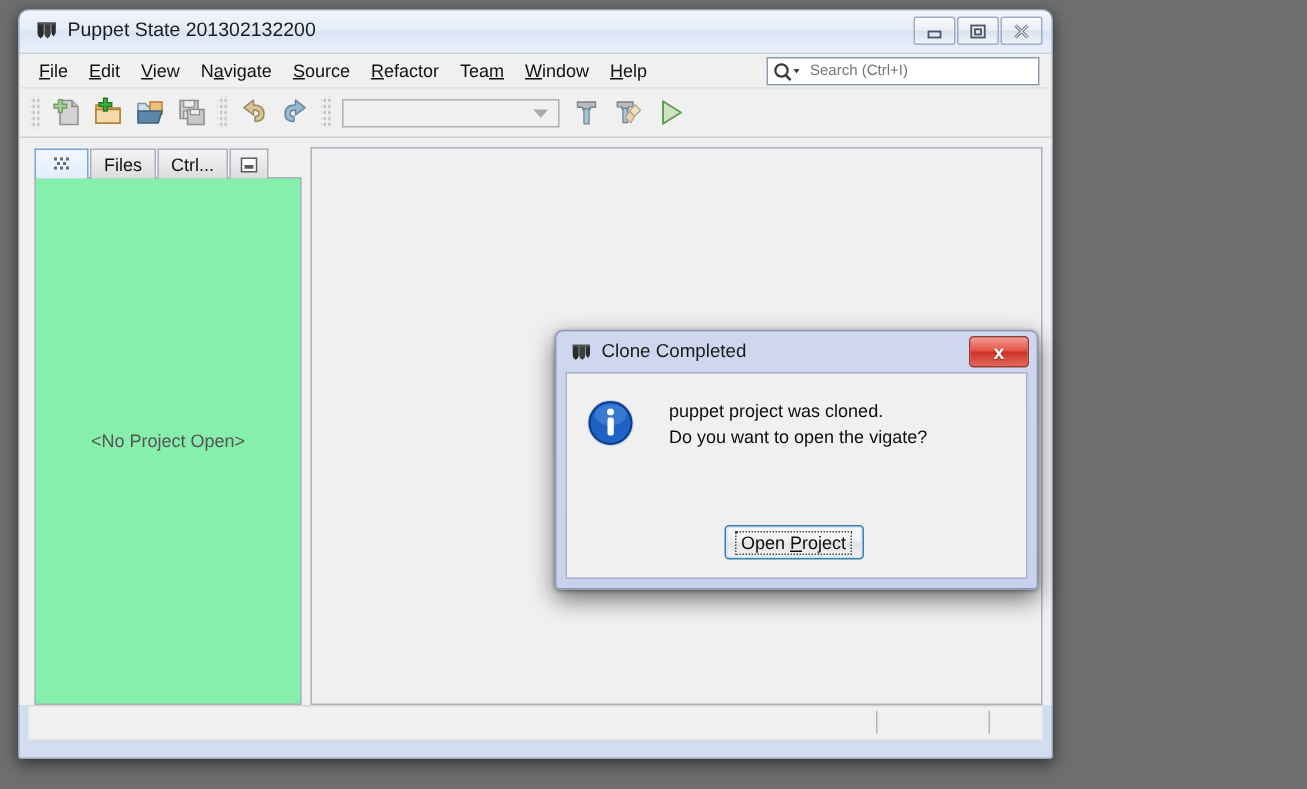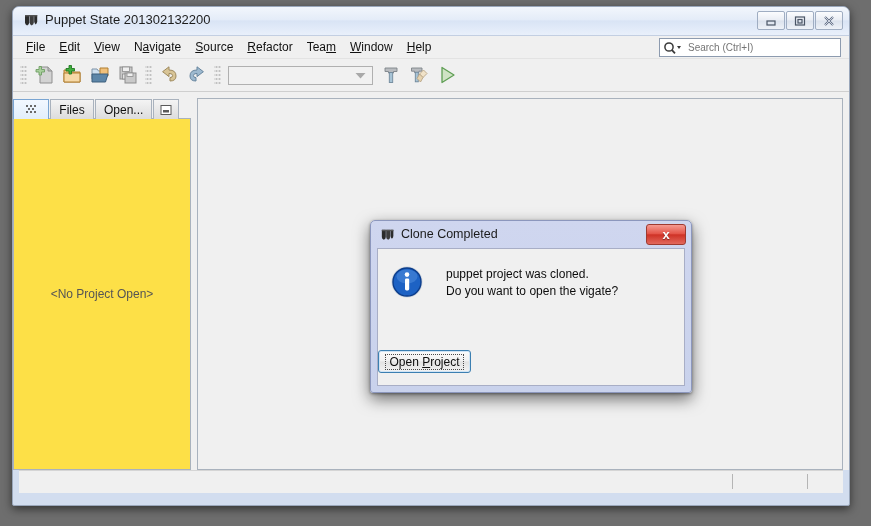--- a/index.html
+++ b/index.html
@@ -8,21 +8,21 @@
     background:#6b6b6b;
     font-family:"Liberation Sans",sans-serif;
     font-size:12px;color:#000;
     -webkit-font-smoothing:antialiased;
   }
   
   #desktop{position:absolute;inset:0;background:#6e6e6e;}
 
   
   #window{
-    position:absolute;left:12px;top:6px;width:838px;height:500px;
+    position:absolute;left:12px;top:6px;width:690px;height:500px;
     background:#d2ddef;
     border:1px solid #9aa7bb;
     border-radius:7px 7px 2px 2px;
     box-shadow:0 3px 10px rgba(0,0,0,.55);
     box-sizing:border-box;
   }
   
   #titlebar{
     height:28px;position:relative;
     background:linear-gradient(to bottom,#f2f6fc 0%,#e4ecf8 45%,#d9e4f5 50%,#e9f0fb 100%);
@@ -95,21 +95,21 @@
     display:flex;align-items:center;justify-content:flex-end;
     box-sizing:border-box;
   }
   #tb-combo .arrow{margin-right:6px;}
 
   
   #body{
     position:relative;
     height:378px;
     background:#f0f0f0;
-    padding:5px 6px 0 0;
+    padding:5px 6px 0 10px;
     box-sizing:border-box;
     display:flex;
   }
   
   #explorer{
     width:178px;display:flex;flex-direction:column;
   }
   #tabstrip{
     height:22px;display:flex;align-items:flex-end;
     position:relative;
@@ -126,21 +126,21 @@
   .tab.handle{
     min-width:36px;
     background:linear-gradient(to bottom,#f2f8ff,#e2eefb);
     border-color:#7aa5d2;
   }
   .tab.min{
     min-width:26px;padding:0 4px;margin-right:0;
   }
   #tabspacer{flex:1;}
   #explorer-panel{
-    flex:1;background:#fde047;border:1px solid #a9b2bd;
+    flex:1;background:#86efac;border:1px solid #a9b2bd;
     display:flex;align-items:center;justify-content:center;
     margin-top:-1px;
   }
   #noproject{font-size:12px;color:#555;}
   
   #editor{
     flex:1;margin-left:6px;margin-top:1px;
     background:#f0f0f0;border:1px solid #a9b2bd;
   }
 
@@ -190,21 +190,21 @@
   #dlg-msgrow{
     display:flex;align-items:flex-start;
     padding:16px 0 0 12px;
   }
   #info-icon{width:34px;height:34px;flex:none;}
   #dlg-msg{
     margin-left:22px;margin-top:1px;font-size:12px;color:#0d0d0d;line-height:17px;
   }
   #dlg-buttons{
     position:absolute;left:0;right:4px;bottom:12px;
-    display:flex;justify-content:flex-start;gap:0;
+    display:flex;justify-content:center;gap:0;
   }
   .dbtn{
     width:93px;height:23px;
     font-size:12px;color:#0d0d0d;
     display:flex;align-items:center;justify-content:center;
     background:linear-gradient(to bottom,#fbfbfb 0%,#f1f1f1 46%,#e3e3e3 52%,#f3f3f3 100%);
     border:1px solid #9a9a9a;border-radius:3px;
     box-sizing:border-box;cursor:default;
   }
   .dbtn.focused{
@@ -374,21 +374,21 @@
                   <rect x="9" y="1" width="2" height="2"></rect>
                 <rect x="3" y="4" width="2" height="2"></rect>
                   <rect x="7" y="4" width="2" height="2"></rect>
                 <rect x="1" y="7" width="2" height="2"></rect>
                   <rect x="5" y="7" width="2" height="2"></rect>
                   <rect x="9" y="7" width="2" height="2"></rect>
               </g>
             </svg>
           </div>
           <div class="tab">Files</div>
-          <div class="tab">Open...</div>
+          <div class="tab">Ctrl...</div>
           <div class="tab min">
             <svg width="12" height="12" viewBox="0 0 12 12">
               <rect x="1" y="1.5" width="10" height="9" fill="#fff" stroke="#5a5a5a" stroke-width="1"></rect>
               <rect x="3" y="6" width="6" height="2.5" fill="#5a5a5a"></rect>
             </svg>
           </div>
           <div id="tabspacer"></div>
         </div>
         <div id="explorer-panel">
           <span id="noproject">&lt;No Project Open&gt;</span>

